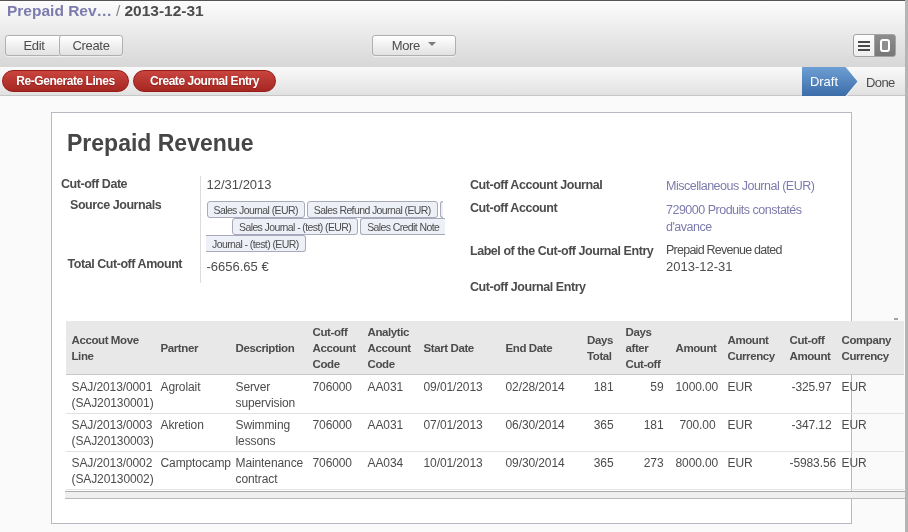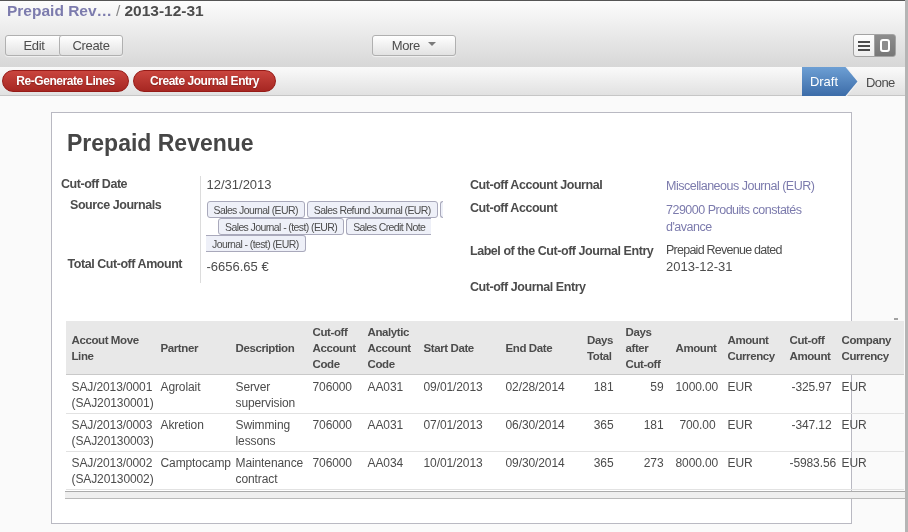--- a/index.html
+++ b/index.html
@@ -128,21 +128,21 @@
 <div class="lbl" style="left:470px; top:279.9px;">Cut-off Journal Entry</div>
 
 <div class="val" style="left:206.5px; top:177px;">12/31/2013</div>
 <div class="val" style="left:206.5px; top:258.5px;">-6656.65 €</div>
 <div class="vlink" style="left:666px; top:178.3px; white-space:nowrap;">Miscellaneous Journal (EUR)</div>
 <div class="vlink" style="left:666px; top:202.1px; width:155px; line-height:17.3px;">729000 Produits constatés d'avance</div>
 <div class="val" style="left:666px; top:242.6px; font-size:12.5px; letter-spacing:-0.75px;">Prepaid Revenue dated</div>
 <div class="val" style="left:666px; top:259.4px;">2013-12-31</div>
 
 <div class="tagrow" style="left:206.5px; top:201px;"><span class="tag">Sales Journal (EUR)</span><span class="tag">Sales Refund Journal (EUR)</span><span class="tag open"></span></div>
-<div class="tagrow" style="left:206px; top:217.9px;padding-left:12px;"><span class="tag">Sales Journal - (test) (EUR)</span><span class="tag noR">Sales Credit Note</span></div>
+<div class="tagrow" style="left:220px; top:217.9px;padding-left:12px;"><span class="tag">Sales Journal - (test) (EUR)</span><span class="tag noR">Sales Credit Note</span></div>
 <div class="tagrow" style="left:206px; top:234.9px;"><span class="tag noL">Journal - (test) (EUR)</span></div>
 
 <table id="tbl">
   <colgroup>
     <col style="width:89px">
       <col style="width:75px">
       <col style="width:77px">
     <col style="width:55px">
       <col style="width:56px">
       <col style="width:82px">

